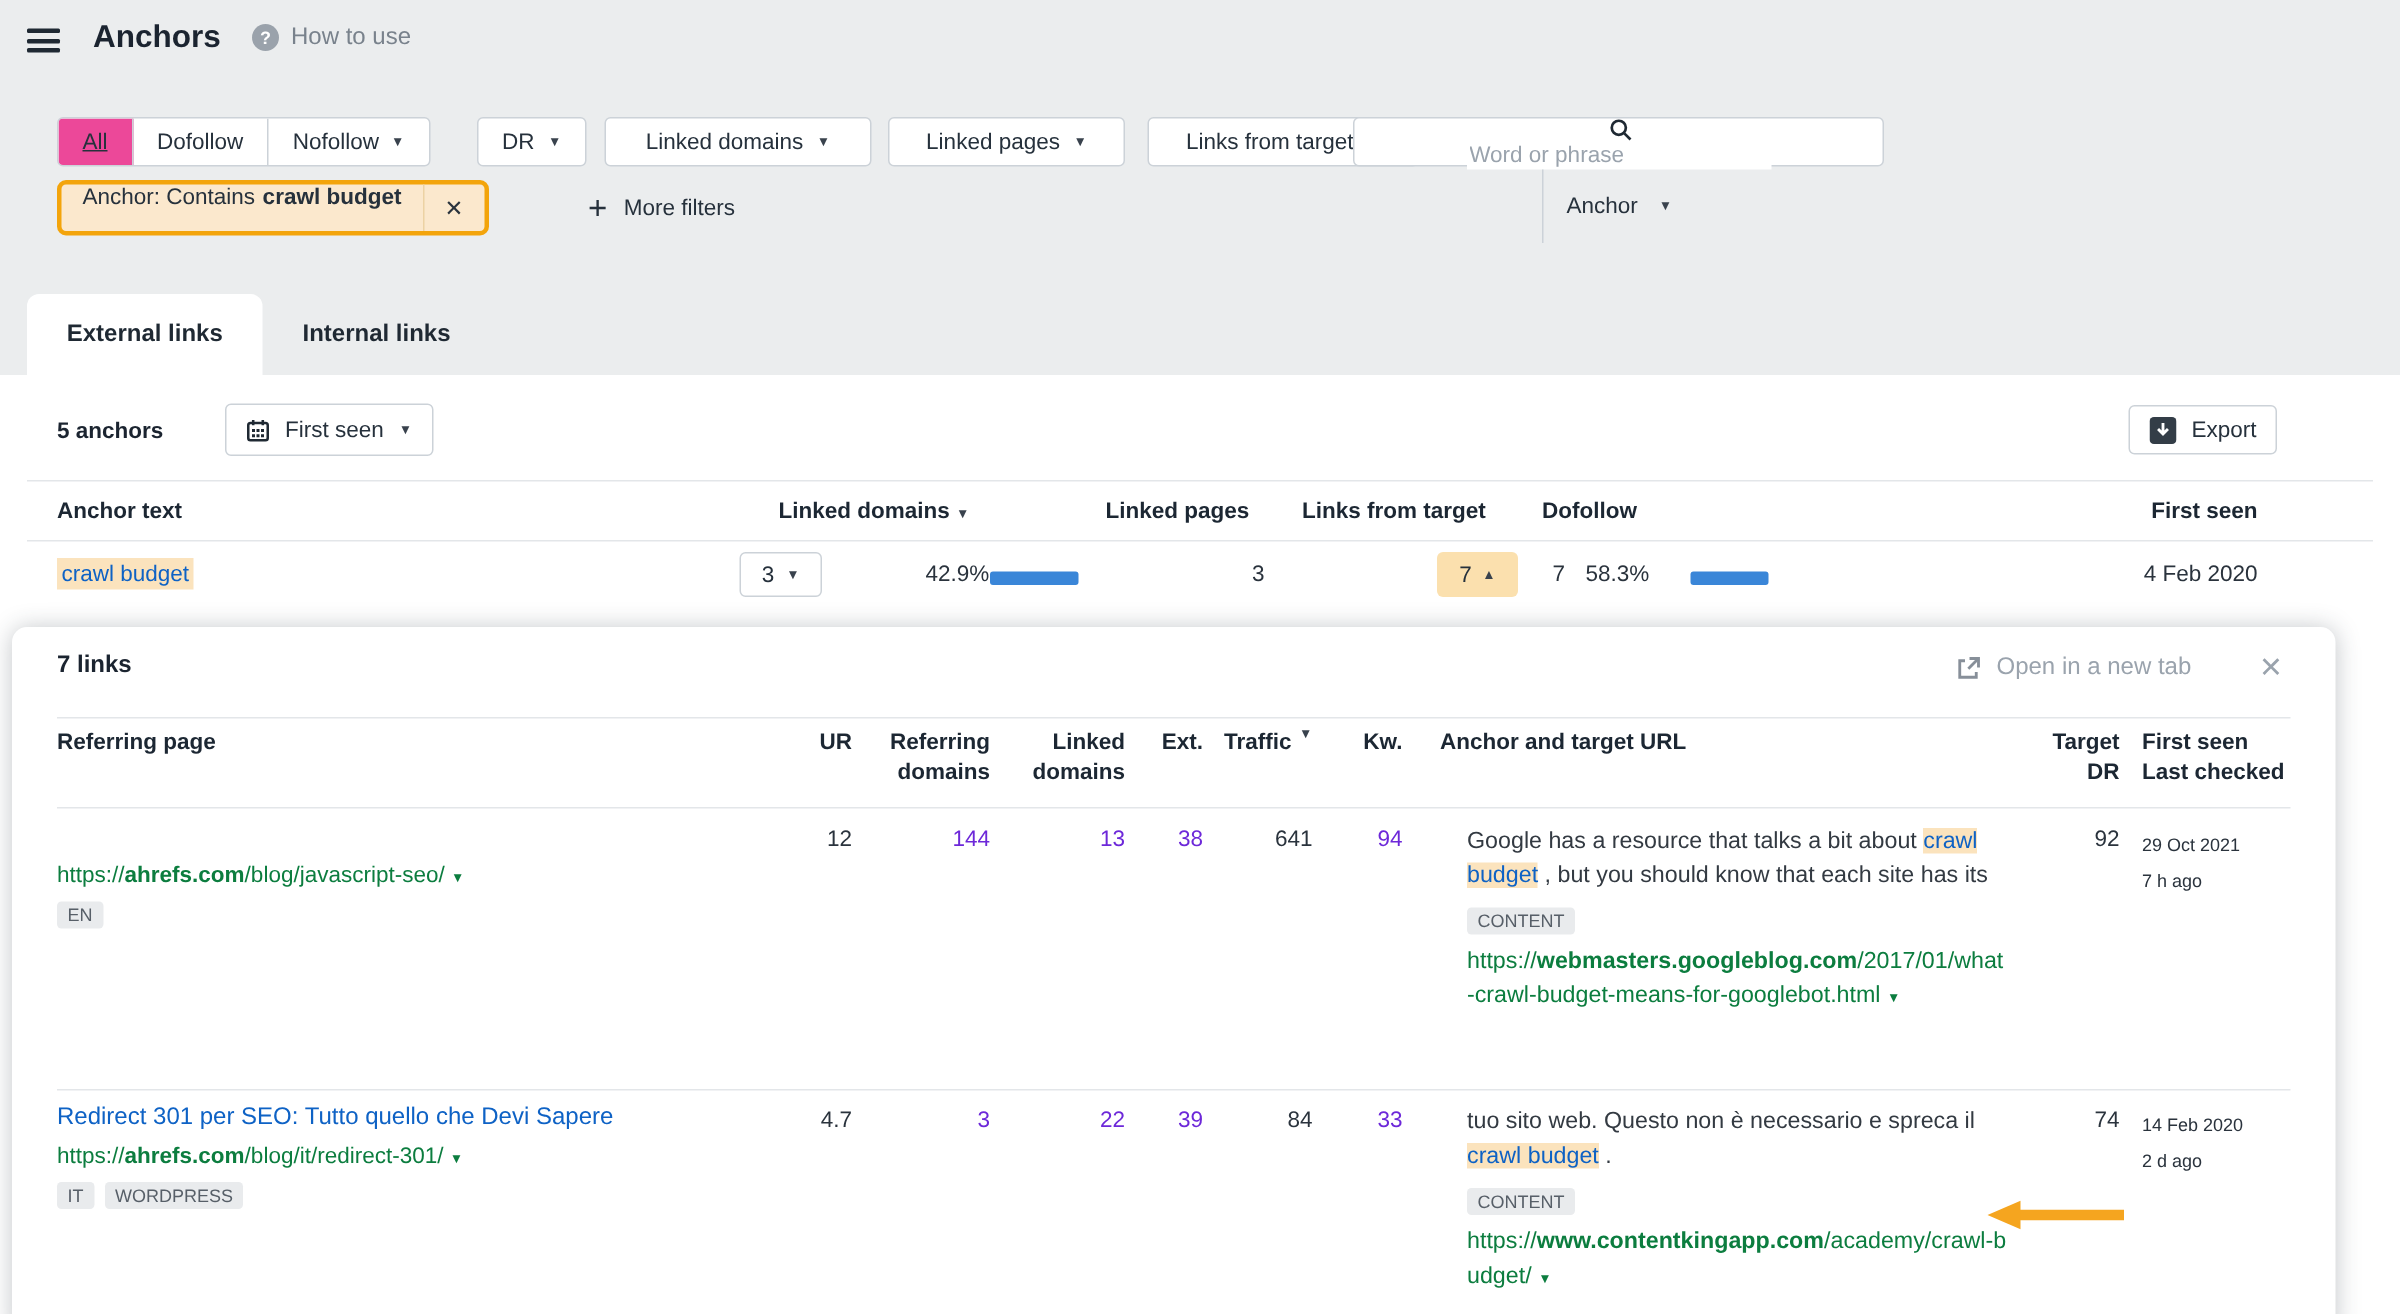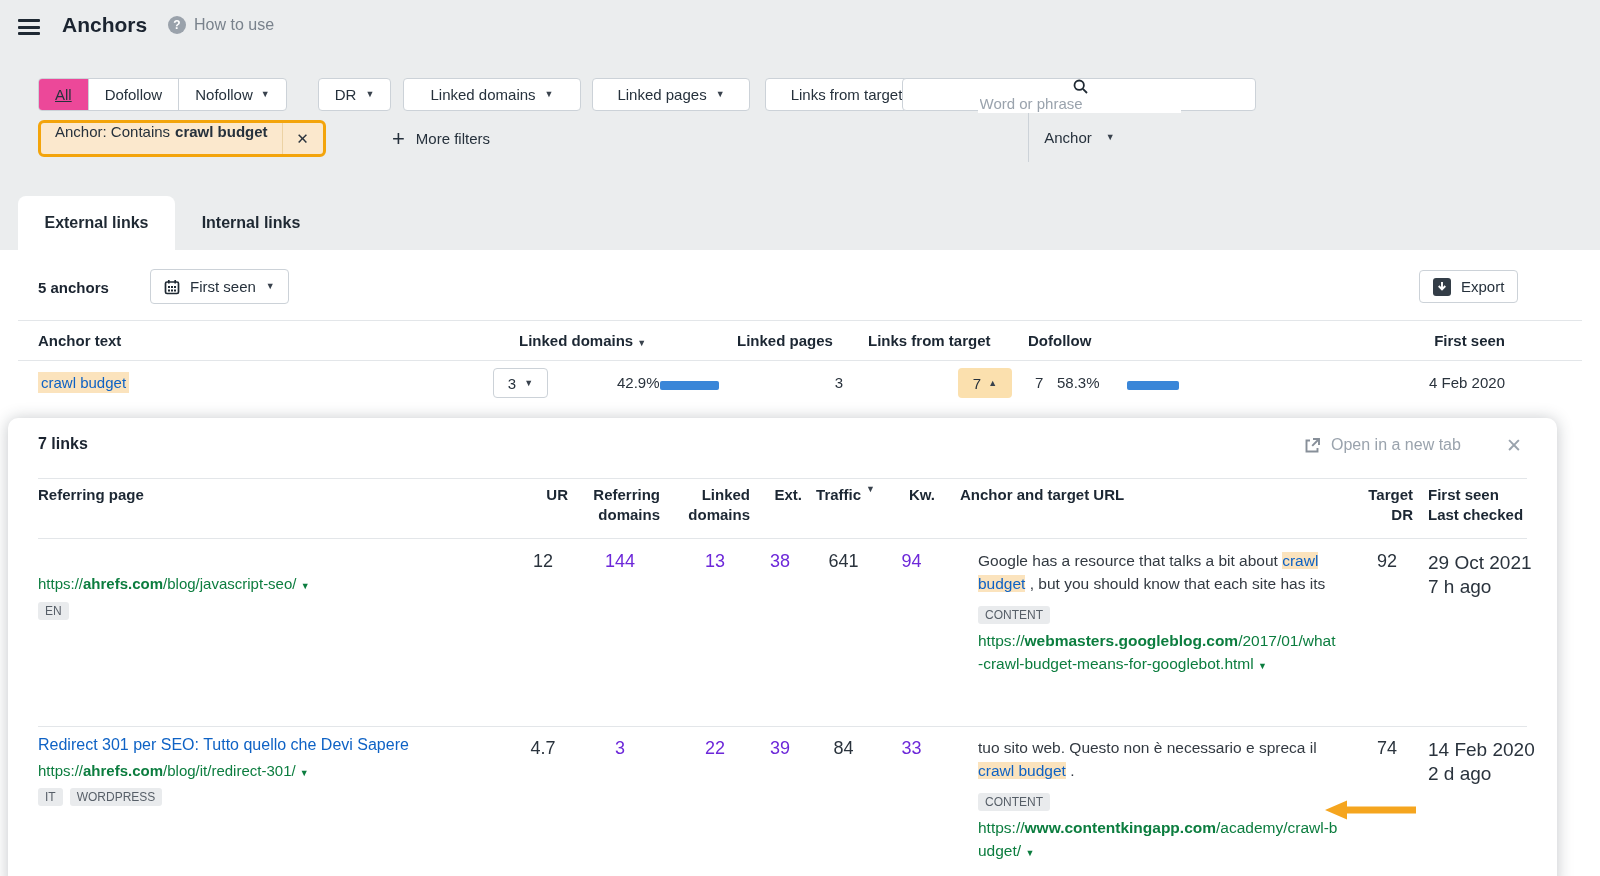--- a/index.html
+++ b/index.html
@@ -59,30 +59,30 @@
           border:1px solid #ccd2d8;border-radius:4px;font-size:15px;height:30px;box-sizing:border-box;cursor:pointer;}
   .countchip{display:flex;align-items:center;justify-content:center;gap:7px;background:#fbe0ae;
              border-radius:4px;font-size:15px;height:30px;box-sizing:border-box;cursor:pointer;}
   .cell{position:absolute;font-size:15px;color:#2a333d;}
   
   .card{position:absolute;left:8px;top:418px;width:1549px;height:470px;background:#fff;
         border-radius:10px 10px 0 0;box-shadow:0 1px 16px rgba(40,50,60,.28);}
   .card .title{font-size:16px;font-weight:bold;color:#1b2430;}
   .opennew{display:flex;align-items:center;gap:10px;color:#9aa3ad;font-size:16px;cursor:pointer;}
   .closex{color:#9aa3ad;font-size:19px;cursor:pointer;line-height:1;}
-  .n{position:absolute;font-size:18px;text-align:center;color:#2a333d;}
+  .n{position:absolute;font-size:15px;text-align:right;color:#2a333d;}
   .n.blue{color:#6d28d9;cursor:pointer;}
   .reftitle{position:absolute;font-size:16px;width:480px;}
   .urlline{position:absolute;font-size:15px;color:#0c7d3f;width:480px;white-space:nowrap;cursor:pointer;}
   .urlline b,.turl b{font-weight:bold;}
   .badge{display:inline-flex;align-items:center;background:#e9ebed;border-radius:3px;color:#575f68;
          font-size:12px;padding:2px 7px;line-height:14px;}
   .anchorblock{position:absolute;width:360px;font-size:15.5px;line-height:23px;color:#333a42;margin-left:18px;}
   .turl{color:#0c7d3f;word-break:break-all;margin-top:4px;line-height:23px;cursor:pointer;}
-  .dates{position:absolute;font-size:19px;line-height:24px;color:#2a333d;}
+  .dates{position:absolute;font-size:12px;line-height:24px;color:#2a333d;}
 </style>
 </head>
 <body>
 
 <div class="screen">
 
   <div class="abs ham" style="left:18px;top:19px;">
     <span></span>
       <span></span>
       <span></span>

